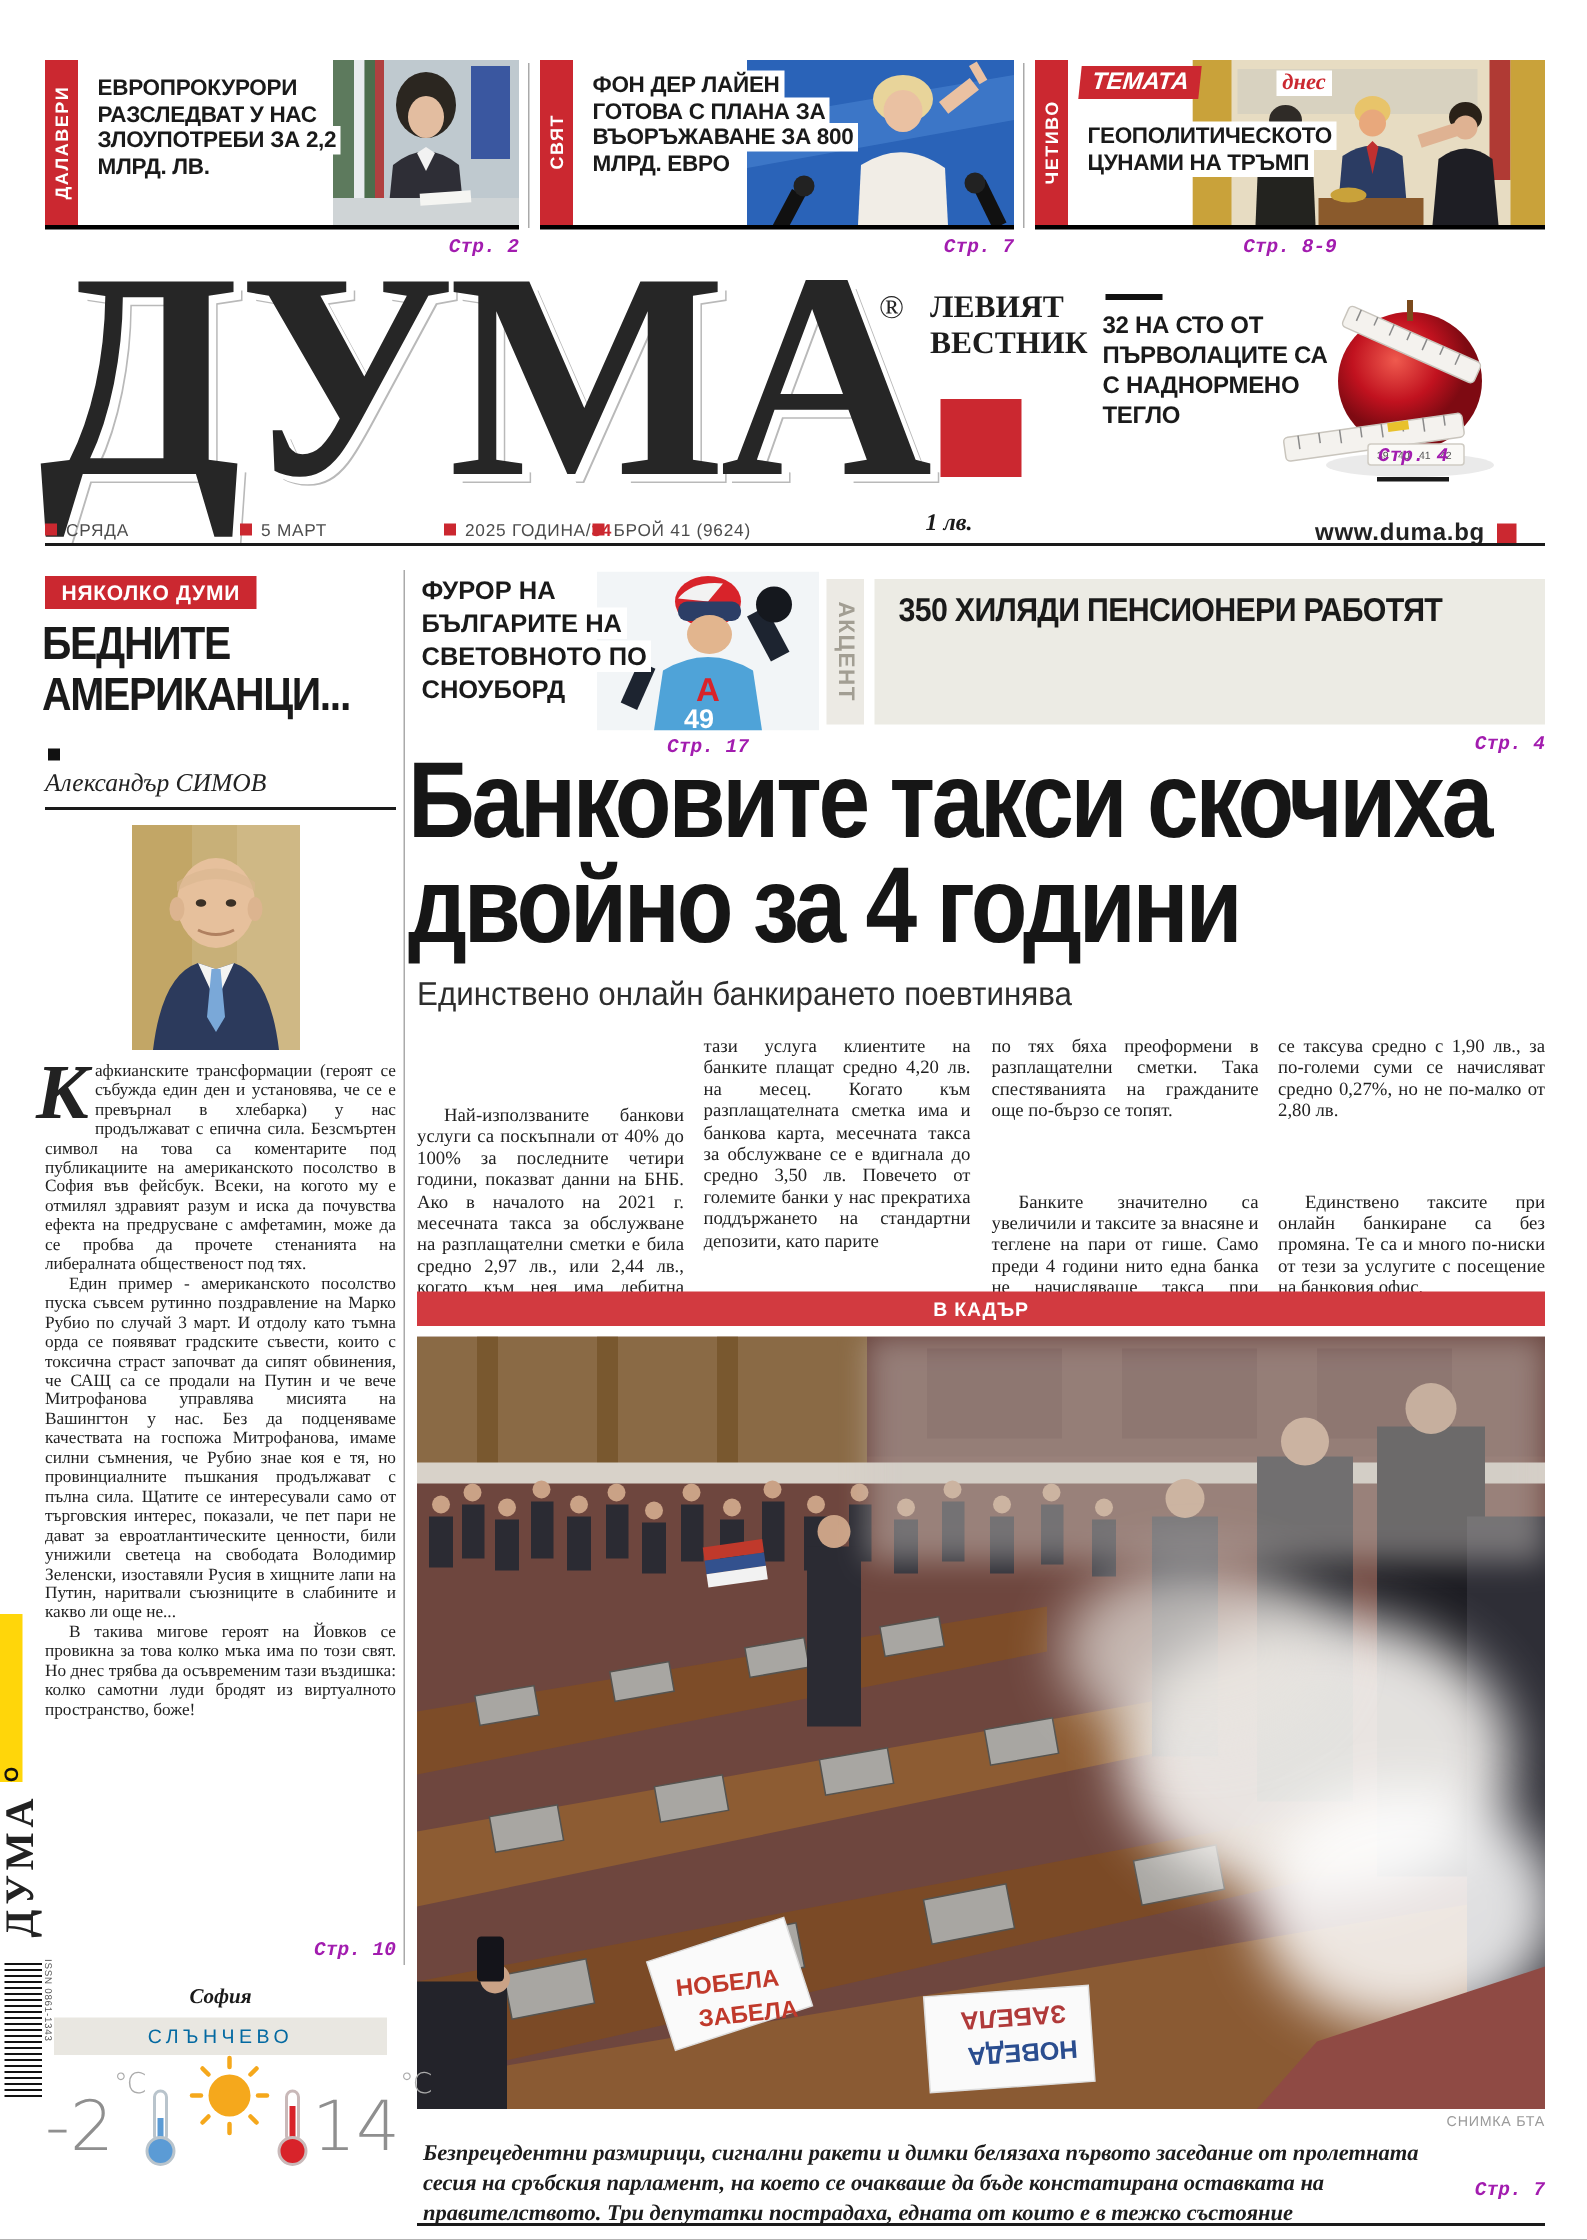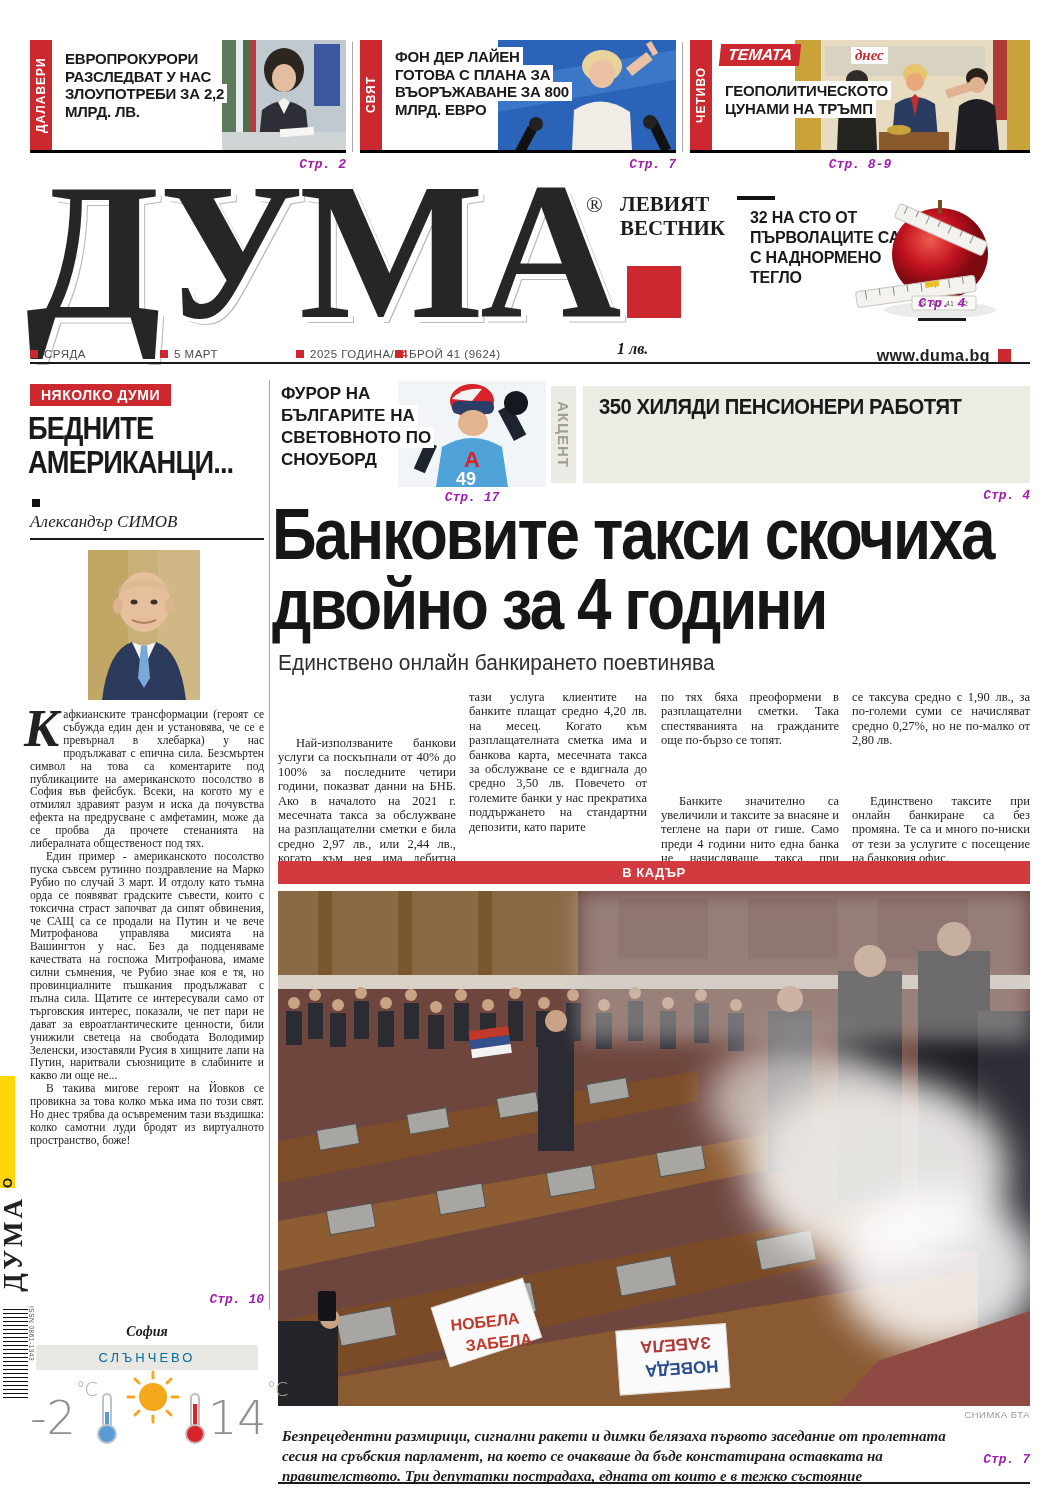--- a/index.html
+++ b/index.html
@@ -21,21 +21,21 @@
 
   
   .masthead{position:absolute;left:26px;top:175px;font-family:"Liberation Serif",serif;font-weight:bold;
       font-size:196px;line-height:0.78;letter-spacing:-4px;color:#262626;
       text-shadow:5px 5px 0 #fff,6px 6px 0 #b9b9b9;}
   .regmark{position:absolute;left:586px;top:192px;font-size:22px;font-family:"Liberation Serif",serif;color:#262626;}
   .tagline{position:absolute;left:620px;top:192px;font-family:"Liberation Serif",serif;font-weight:bold;
       font-size:21px;line-height:1.15;color:#1d1d1d;}
   .redsquare{position:absolute;background:#cb2830;}
   .mh-teaser-dash{position:absolute;left:737px;top:196px;width:38px;height:4px;background:#111;}
-  .mh-teaser-hl{position:absolute;left:750px;top:208px;width:158px;font-weight:bold;font-size:16px;
+  .mh-teaser-hl{position:absolute;left:735px;top:208px;width:158px;font-weight:bold;font-size:16px;
       line-height:1.25;letter-spacing:-0.2px;}
   .site{position:absolute;left:700px;top:347px;width:290px;text-align:right;font-weight:bold;font-size:16px;
       letter-spacing:.5px;color:#222;}
 
   
   .dateline-item{position:absolute;top:348px;font-size:11.5px;color:#4c4c4c;letter-spacing:.5px;}
   .dl-sq{display:inline-block;width:8px;height:8px;background:#cb2830;margin-right:6px;}
   .hrule{position:absolute;background:#1a1a1a;}
 
   

